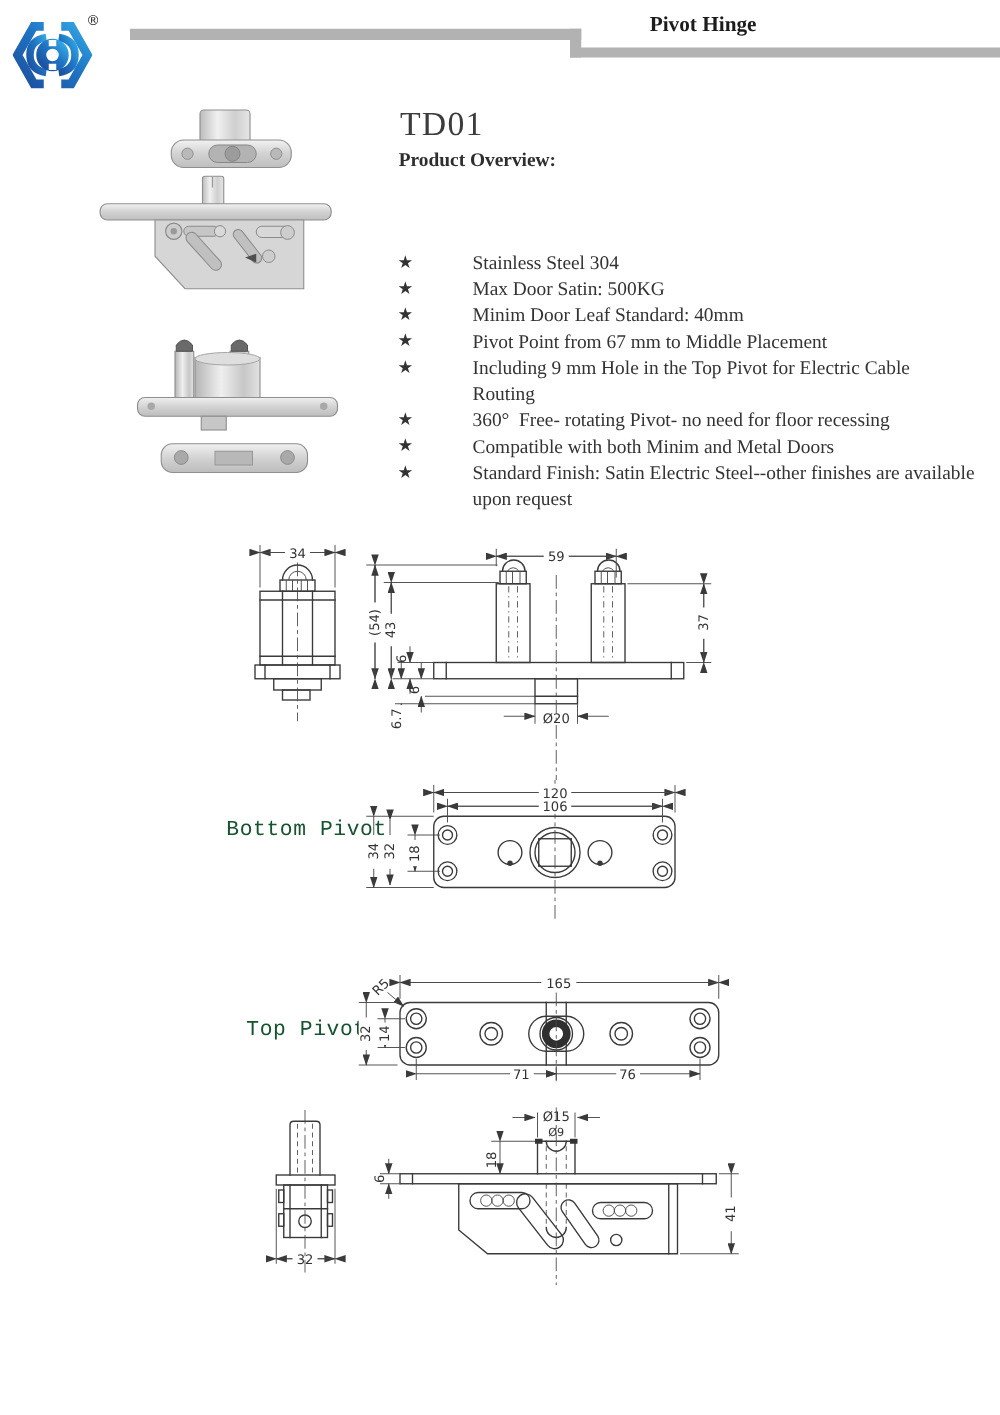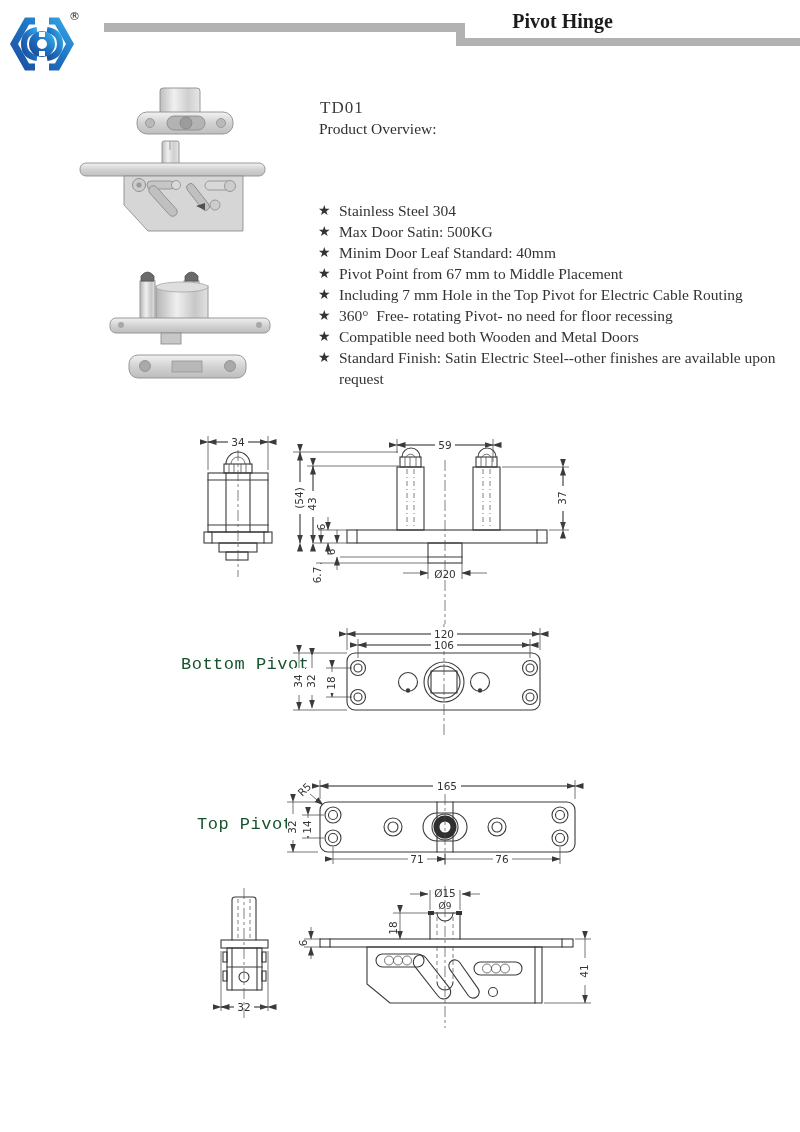--- a/index.html
+++ b/index.html
@@ -2,30 +2,30 @@
 <html><head>
 <meta charset="utf-8">
 <style>
   html,body{margin:0;padding:0;}
   body{width:800px;height:1132px;background:#ffffff;position:relative;overflow:hidden;
        font-family:"Liberation Serif",serif;color:#3a3a3a;}
   .abs{position:absolute;}
   
   .bar{position:absolute;background:#b2b2b2;}
   .header-title{position:absolute;left:470px;top:10px;width:185px;text-align:center;
-    font-weight:bold;font-size:20px;color:#1c1c1c;font-family:"Liberation Serif",serif;}
+    font-weight:bold;font-size:17px;color:#1c1c1c;font-family:"Liberation Serif",serif;}
   .reg{position:absolute;left:69px;top:10px;font-size:11px;color:#2a2a2a;font-family:"DejaVu Sans",sans-serif;}
   
-  .model{position:absolute;left:320px;top:98px;font-size:17px;letter-spacing:1px;color:#3c3c3c;text-align:right;}
-  .overview{position:absolute;left:319px;top:120px;font-size:15.5px;font-weight:normal;color:#2e2e2e;}
+  .model{position:absolute;left:320px;top:84px;font-size:27px;letter-spacing:1px;color:#3c3c3c;text-align:right;}
+  .overview{position:absolute;left:319px;top:120px;font-size:15.5px;font-weight:bold;color:#2e2e2e;}
   .features{position:absolute;left:318px;top:200px;width:462px;list-style:none;margin:0;padding:0;
     font-size:15.5px;line-height:21px;color:#333;}
   .features li{display:flex;}
   .features .star{width:21px;flex:0 0 21px;font-size:14px;}
-  .features .ftext{flex:1;}
+  .features .ftext{flex:1;margin-left:39px;}
   
   .dlabel{position:absolute;font-family:"Liberation Mono",monospace;font-size:17px;color:#14532d;letter-spacing:0.5px;}
   
   .ln{stroke:#3a3a3a;stroke-width:1.1;fill:none;stroke-linecap:square;}
   .thin{stroke:#4a4a4a;stroke-width:0.75;fill:none;}
   .dim{stroke:#4a4a4a;stroke-width:0.75;fill:none;}
   .cl{stroke:#4a4a4a;stroke-width:0.7;fill:none;stroke-dasharray:11 3 3 3;}
   .dash{stroke:#4a4a4a;stroke-width:0.7;fill:none;stroke-dasharray:5 3 1 3;}
   .hid{stroke:#4a4a4a;stroke-width:0.7;fill:none;stroke-dasharray:4 3;}
   .dt{font-family:"DejaVu Sans",sans-serif;font-size:10.5px;fill:#333;}
@@ -160,29 +160,29 @@
   <li>
       <span class="star">★</span>
       <span class="ftext">Minim Door Leaf Standard: 40mm</span>
     </li>
   <li>
       <span class="star">★</span>
       <span class="ftext">Pivot Point from 67 mm to Middle Placement</span>
     </li>
   <li>
       <span class="star">★</span>
-      <span class="ftext">Including 7 mm Hole in the Top Pivot for Electric Cable Routing</span>
+      <span class="ftext">Including 9 mm Hole in the Top Pivot for Electric Cable Routing</span>
     </li>
   <li>
       <span class="star">★</span>
       <span class="ftext">360°&nbsp; Free- rotating Pivot- no need for floor recessing</span>
     </li>
   <li>
       <span class="star">★</span>
-      <span class="ftext">Compatible need both Wooden and Metal Doors</span>
+      <span class="ftext">Compatible with both Minim and Metal Doors</span>
     </li>
   <li>
       <span class="star">★</span>
       <span class="ftext">Standard Finish: Satin Electric Steel--other finishes are available upon request</span>
     </li>
 </ul>
 
 <svg class="abs" style="left:190px;top:425px" width="410" height="200" viewBox="190 425 410 200">
 
   <g>

